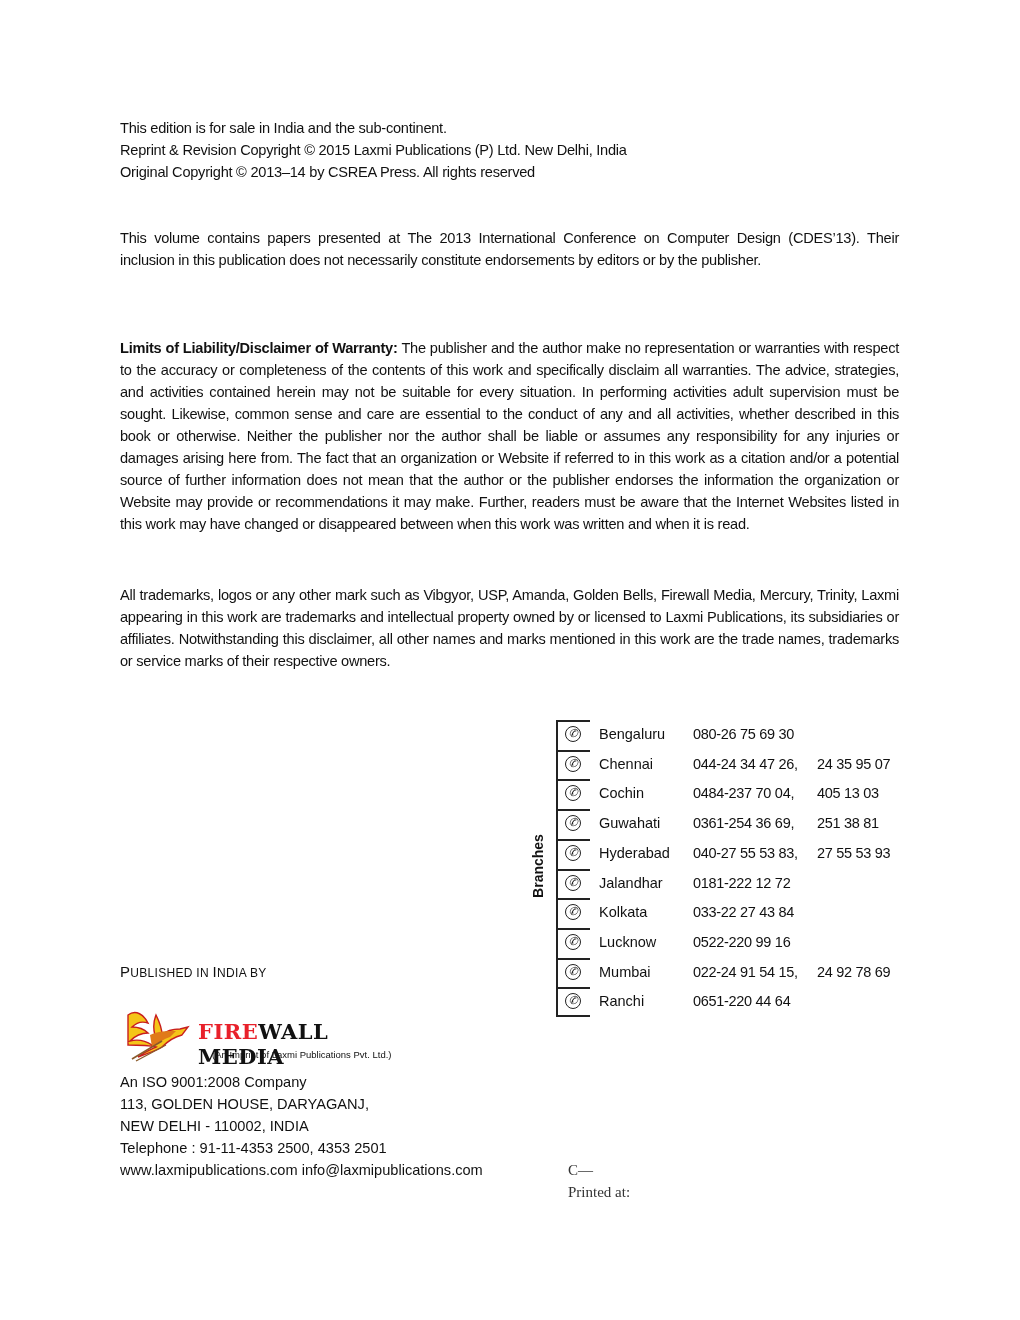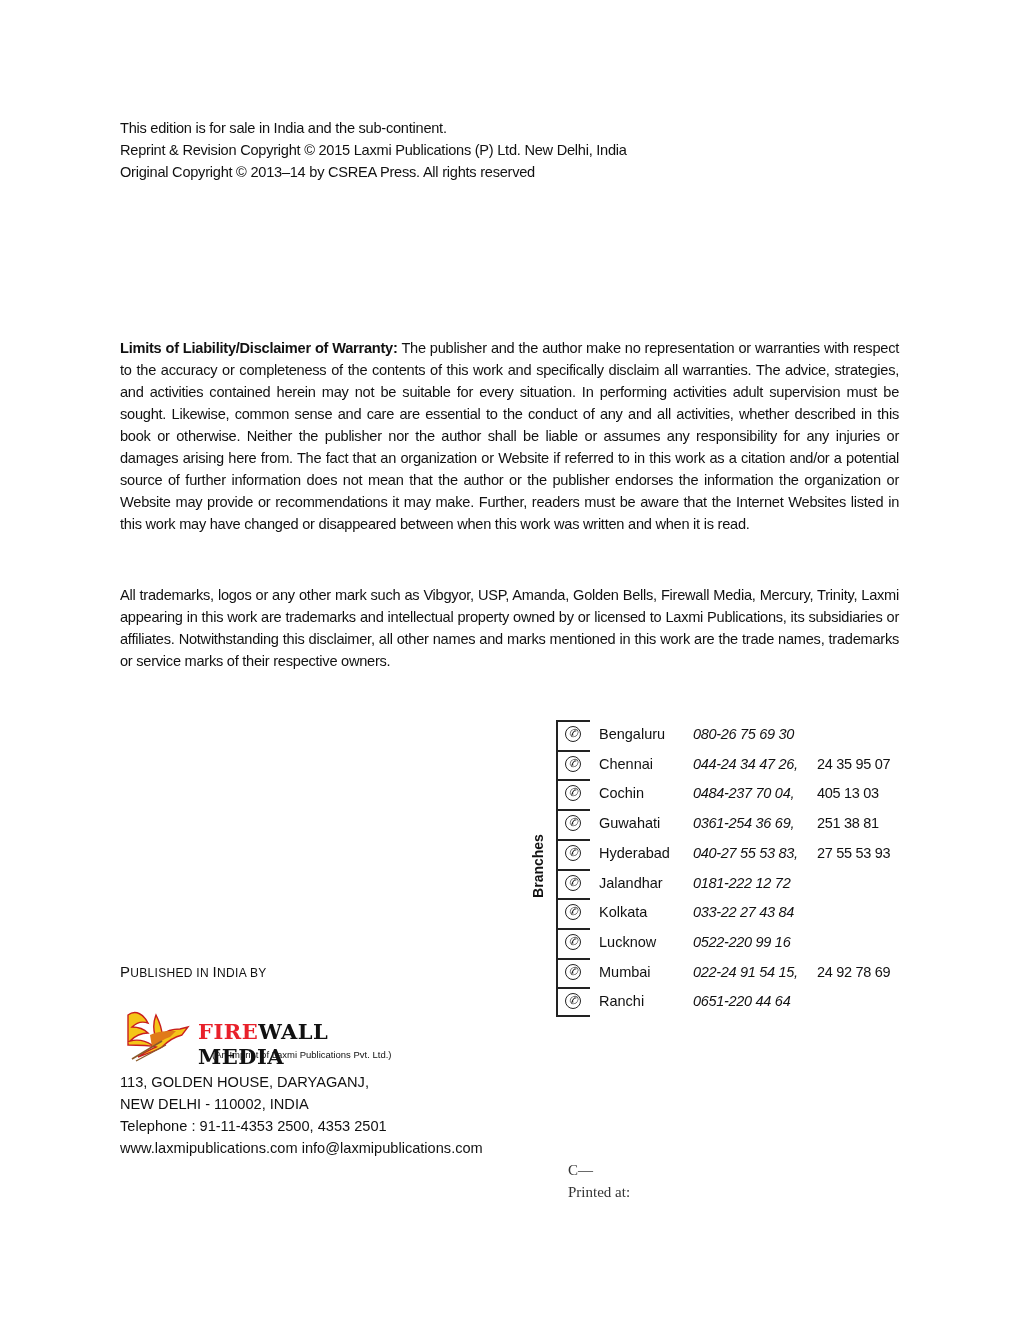--- a/index.html
+++ b/index.html
@@ -18,21 +18,21 @@
   .branches-label { position:absolute; left:528px; top:830px; width:30px; height:80px; }
   .branches-label span { position:absolute; left:-22px; top:28px; transform:rotate(-90deg);
        font-family:"Liberation Sans", sans-serif; font-weight:bold; font-size:14px; white-space:nowrap; }
   .bline { position:absolute; left:556px; top:720px; width:2px; height:297px; background:#222; }
   .brow { position:absolute; left:556px; height:29.7px; width:360px; }
   .brow .tick { position:absolute; left:0; top:0; width:34px; height:2px; background:#222; }
   .brow .phone { position:absolute; left:9px; top:6px; width:16px; height:16px; border:1.5px solid #222;
        border-radius:50%; box-sizing:border-box; font-size:11px; line-height:13px; text-align:center;
        font-style:italic; font-family:"DejaVu Serif", serif; }
   .brow .city { position:absolute; left:43px; top:6px; font-size:14.5px; font-family:"Liberation Sans", sans-serif; font-stretch:condensed; }
-  .brow .num1 { position:absolute; left:137px; top:6px; font-size:14.5px; font-family:"Liberation Sans", sans-serif; white-space:nowrap; letter-spacing:-0.3px;font-style:italic; }
+  .brow .num1 { position:absolute; left:137px; top:6px; font-size:14.5px; font-family:"Liberation Sans", sans-serif; white-space:nowrap; letter-spacing:-0.3px; }
   .brow .num2 { position:absolute; left:261px; top:6px; font-size:14.5px; font-family:"Liberation Sans", sans-serif; white-space:nowrap; letter-spacing:-0.3px; }
   .blast { position:absolute; left:556px; top:1015px; width:34px; height:2px; background:#222; }
 
   
   .pubby { position:absolute; left:120px; top:963px; font-family:Liberation Sans, sans-serif; font-size:12px; letter-spacing:0.3px; }
   .pubby .big { font-size:15px; }
   .logo { position:absolute; left:122px; top:1005px; width:290px; height:60px; }
   .logo .brand { position:absolute; left:76px; top:14px; font-family:"DejaVu Serif", serif; font-weight:bold; font-size:21px; letter-spacing:0.5px; }
   .logo .brand .fire { color:#e8202a; }
   .logo .tagline { position:absolute; left:90px; top:44px; font-family:"Liberation Sans", sans-serif; font-size:9.5px; }
@@ -44,20 +44,23 @@
 <body>
 
 <div class="page">
 
   <div class="block copyright narrow">
     <div>This edition is for sale in India and the sub-continent.</div>
     <div>Reprint &amp; Revision Copyright © 2015 Laxmi Publications (P) Ltd. New Delhi, India</div>
     <div>Original Copyright © 2013–14 by CSREA Press. All rights reserved</div>
   </div>
 
+  <div class="block volume narrow justify">
+    <p>This volume contains papers presented at The 2013 International Conference on Computer Design (CDES’13). Their inclusion in this publication does not necessarily constitute endorsements by editors or by the publisher.</p>
+  </div>
 
   <div class="block liability narrow justify">
     <p><span class="bold">Limits of Liability/Disclaimer of Warranty:</span><span> The publisher and the author make no representation or warranties with respect to the accuracy or completeness of the contents of this work and specifically disclaim all warranties. The advice, strategies, and activities contained herein may not be suitable for every situation. In performing activities adult supervision must be sought. Likewise, common sense and care are essential to the conduct of any and all activities, whether described in this book or otherwise. Neither the publisher nor the author shall be liable or assumes any responsibility for any injuries or damages arising here from. The fact that an organization or Website if referred to in this work as a citation and/or a potential source of further information does not mean that the author or the publisher endorses the information the organization or Website may provide or recommendations it may make. Further, readers must be aware that the Internet Websites listed in this work may have changed or disappeared between when this work was written and when it is read.</span></p>
   </div>
 
   <div class="block trademarks narrow justify">
     <p>All trademarks, logos or any other mark such as Vibgyor, USP, Amanda, Golden Bells, Firewall Media, Mercury, Trinity, Laxmi appearing in this work are trademarks and intellectual property owned by or licensed to Laxmi Publications, its subsidiaries or affiliates. Notwithstanding this disclaimer, all other names and marks mentioned in this work are the trade names, trademarks or service marks of their respective owners.</p>
   </div>
 
   <div class="branches-label">
@@ -144,20 +147,21 @@
       <path d="M6 10 C14 4 22 10 26 18 C20 16 14 18 10 22 C16 22 22 24 26 28 C18 28 12 32 8 36 C16 34 24 36 30 40 L36 38 C32 30 30 20 34 10 C38 18 40 24 40 30 C44 26 50 24 58 24 L66 22 L60 30 C52 32 46 36 40 42 C34 46 26 48 16 52 C24 46 30 44 34 42 C26 40 18 40 6 40 Z" fill="#f5c518" stroke="#c81e1e" stroke-width="1.4"></path>
       <path d="M28 30 C36 26 44 26 54 26 L48 32 C42 34 36 38 30 42 Z" fill="#e07a1a"></path>
       <path d="M10 54 L40 36" stroke="#8a5a2a" stroke-width="1.6"></path>
       <path d="M14 56 L44 40" stroke="#8a5a2a" stroke-width="1.2"></path>
     </svg>
     <div class="brand"><span class="fire">FIRE</span><span>WALL MEDIA</span></div>
     <div class="tagline">(An Imprint of Laxmi Publications Pvt. Ltd.)</div>
   </div>
 
   <div class="address">
+    <div>An ISO 9001:2008 Company</div>
     <div>113, GOLDEN HOUSE, DARYAGANJ,</div>
     <div>NEW DELHI - 110002, INDIA</div>
     <div>Telephone : 91-11-4353 2500, 4353 2501</div>
     <div>www.laxmipublications.com  info@laxmipublications.com</div>
   </div>
 
   <div class="printer">
     <div>C—</div>
     <div>Printed at:</div>
   </div>

